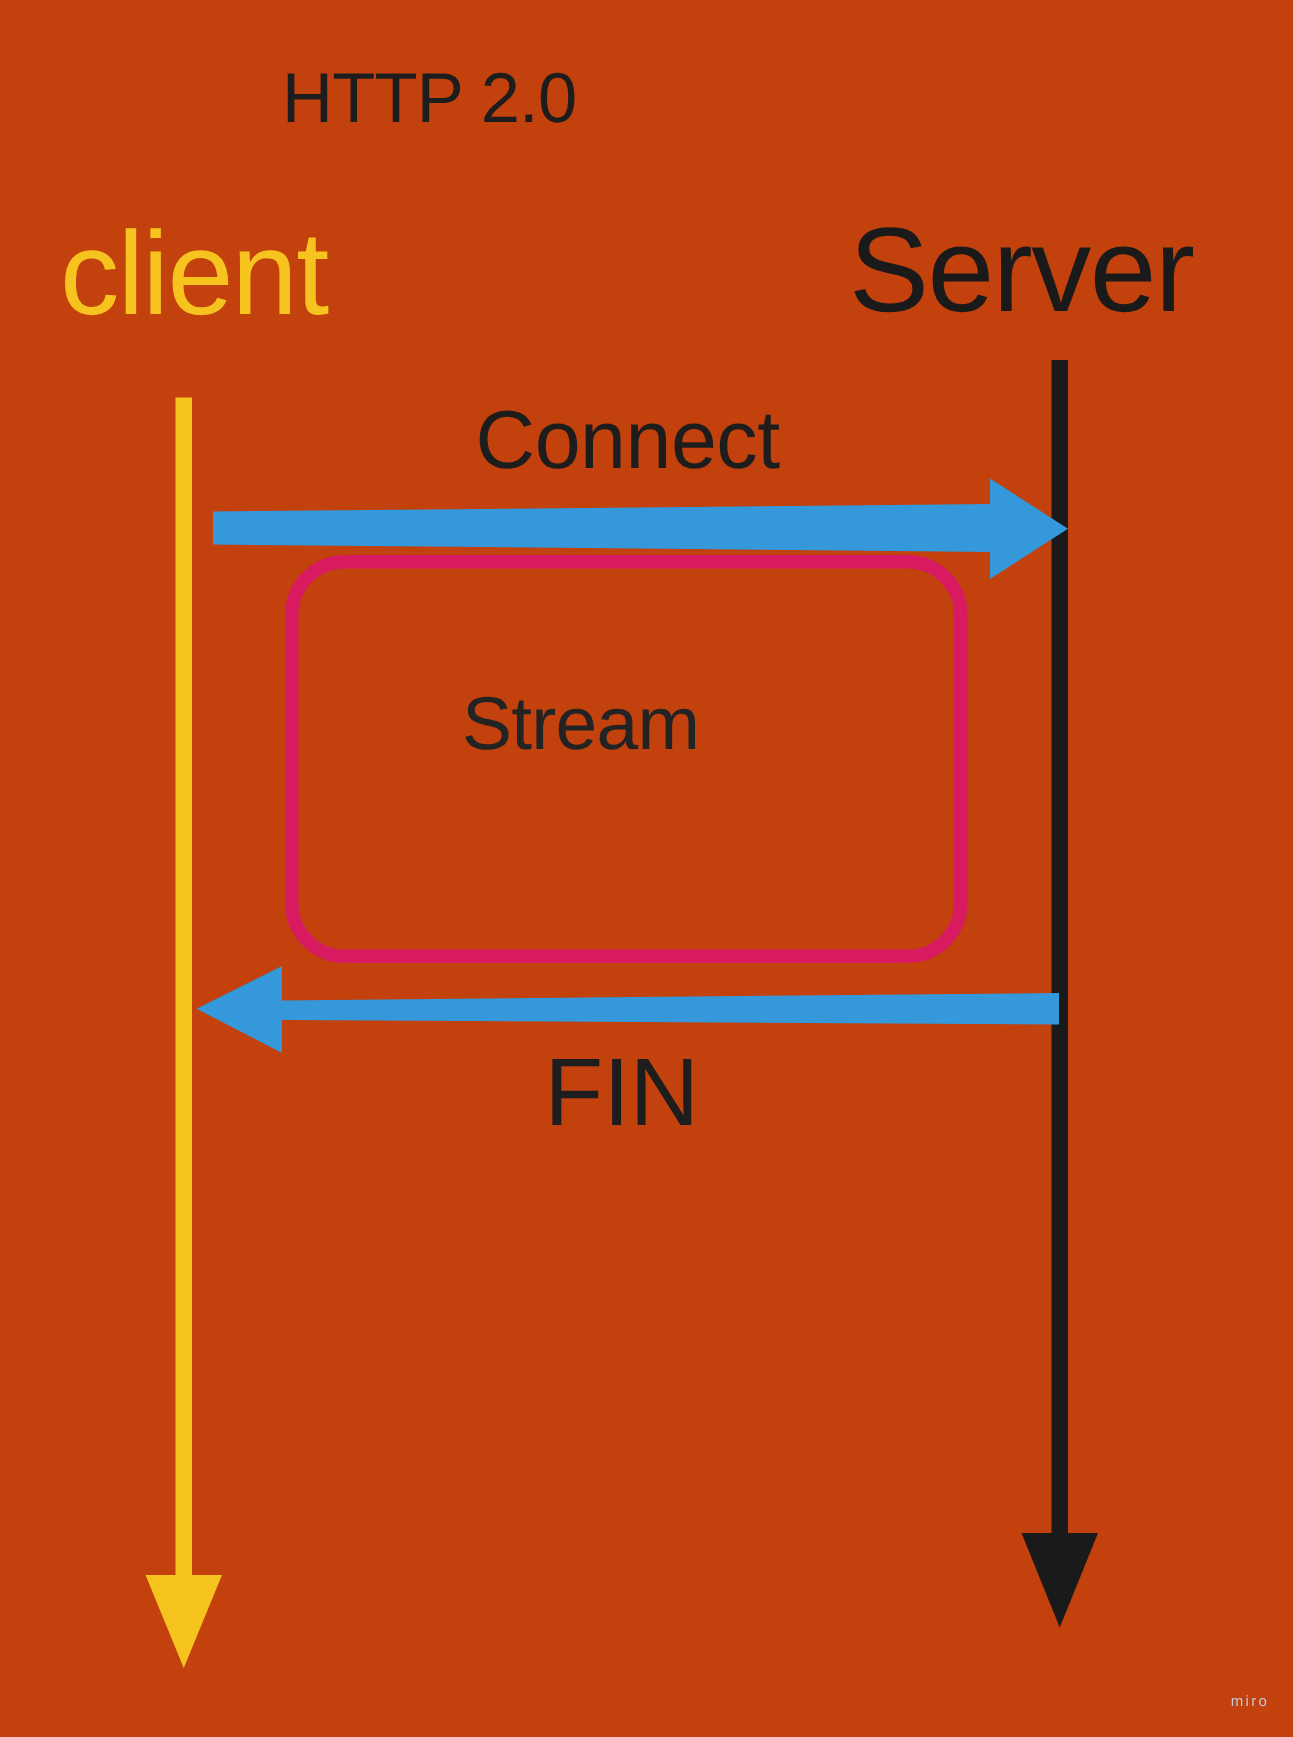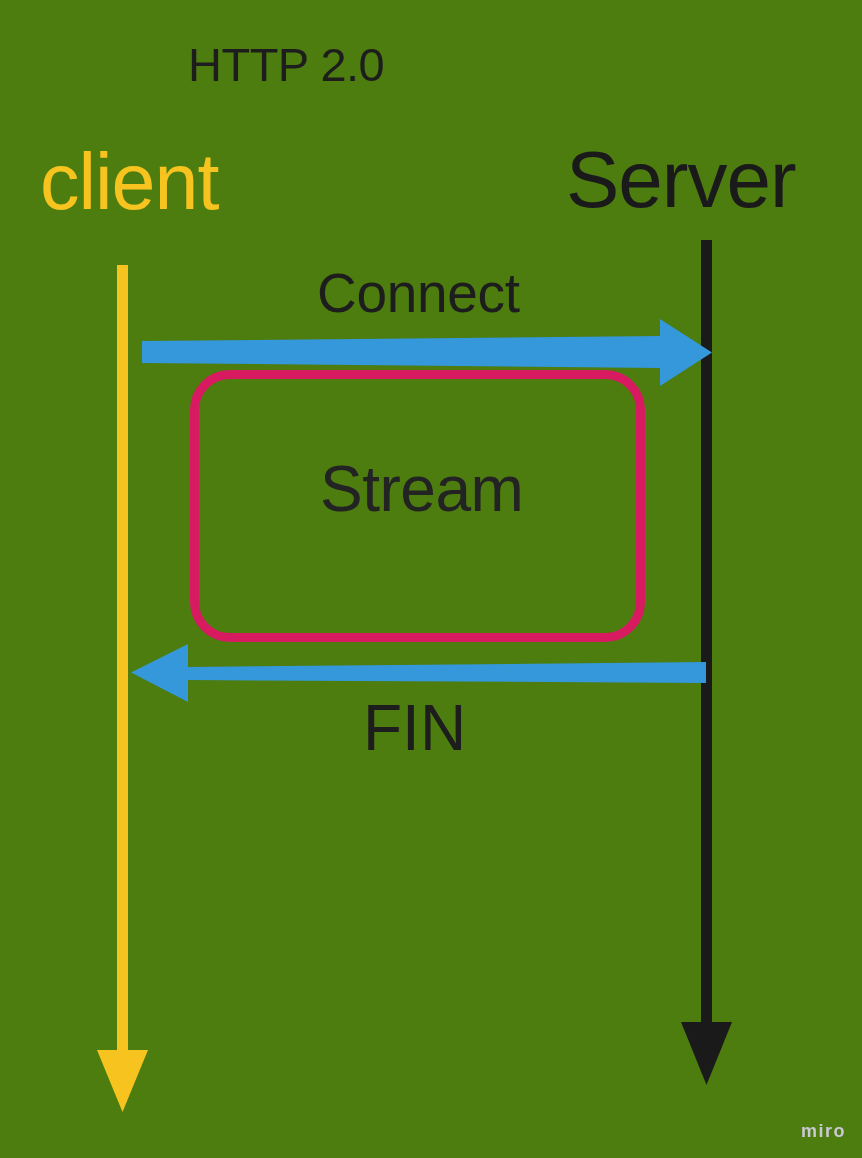--- a/index.html
+++ b/index.html
@@ -8,21 +8,21 @@
     padding: 0;
     background: #ffffff;
   }
   body {
     font-family: "Liberation Sans", sans-serif;
   }
   #canvas {
     position: relative;
     width: 862px;
     height: 1158px;
-    background: #4d7c0f;
+    background: #c2410c;
     overflow: hidden;
   }
   .lbl {
     position: absolute;
     white-space: pre;
     line-height: 1;
   }
 
   
   #diagram-title {
@@ -64,23 +64,23 @@
     left: 190px;
     top: 370px;
     width: 455px;
     height: 272px;
     box-sizing: border-box;
     border: 9px solid #D81B60;
     border-radius: 40px;
     background: transparent;
   }
   #stream-label {
-    left: 320px;
+    left: 308px;
     top: 457px;
-    font-size: 64px;
+    font-size: 50px;
     color: #232323;
     letter-spacing: -0.5px;
   }
 
   
   #connect-label {
     left: 317px;
     top: 266px;
     font-size: 55px;
     color: #1d1d1d;
@@ -93,24 +93,23 @@
     color: #1d1d1d;
     letter-spacing: 0px;
   }
 
   
   #watermark {
     right: 16px;
     bottom: 18px;
     left: auto;
     top: auto;
-    font-size: 18px;
+    font-size: 10px;
     color: #c9c9d4;
     letter-spacing: 1.5px;
-    font-weight: bold;
   }
 </style>
 </head>
 <body>
 
 <div id="canvas">
 
   <div class="lbl" id="diagram-title">HTTP 2.0</div>
 
   <div class="lbl" id="client-label">client</div>

